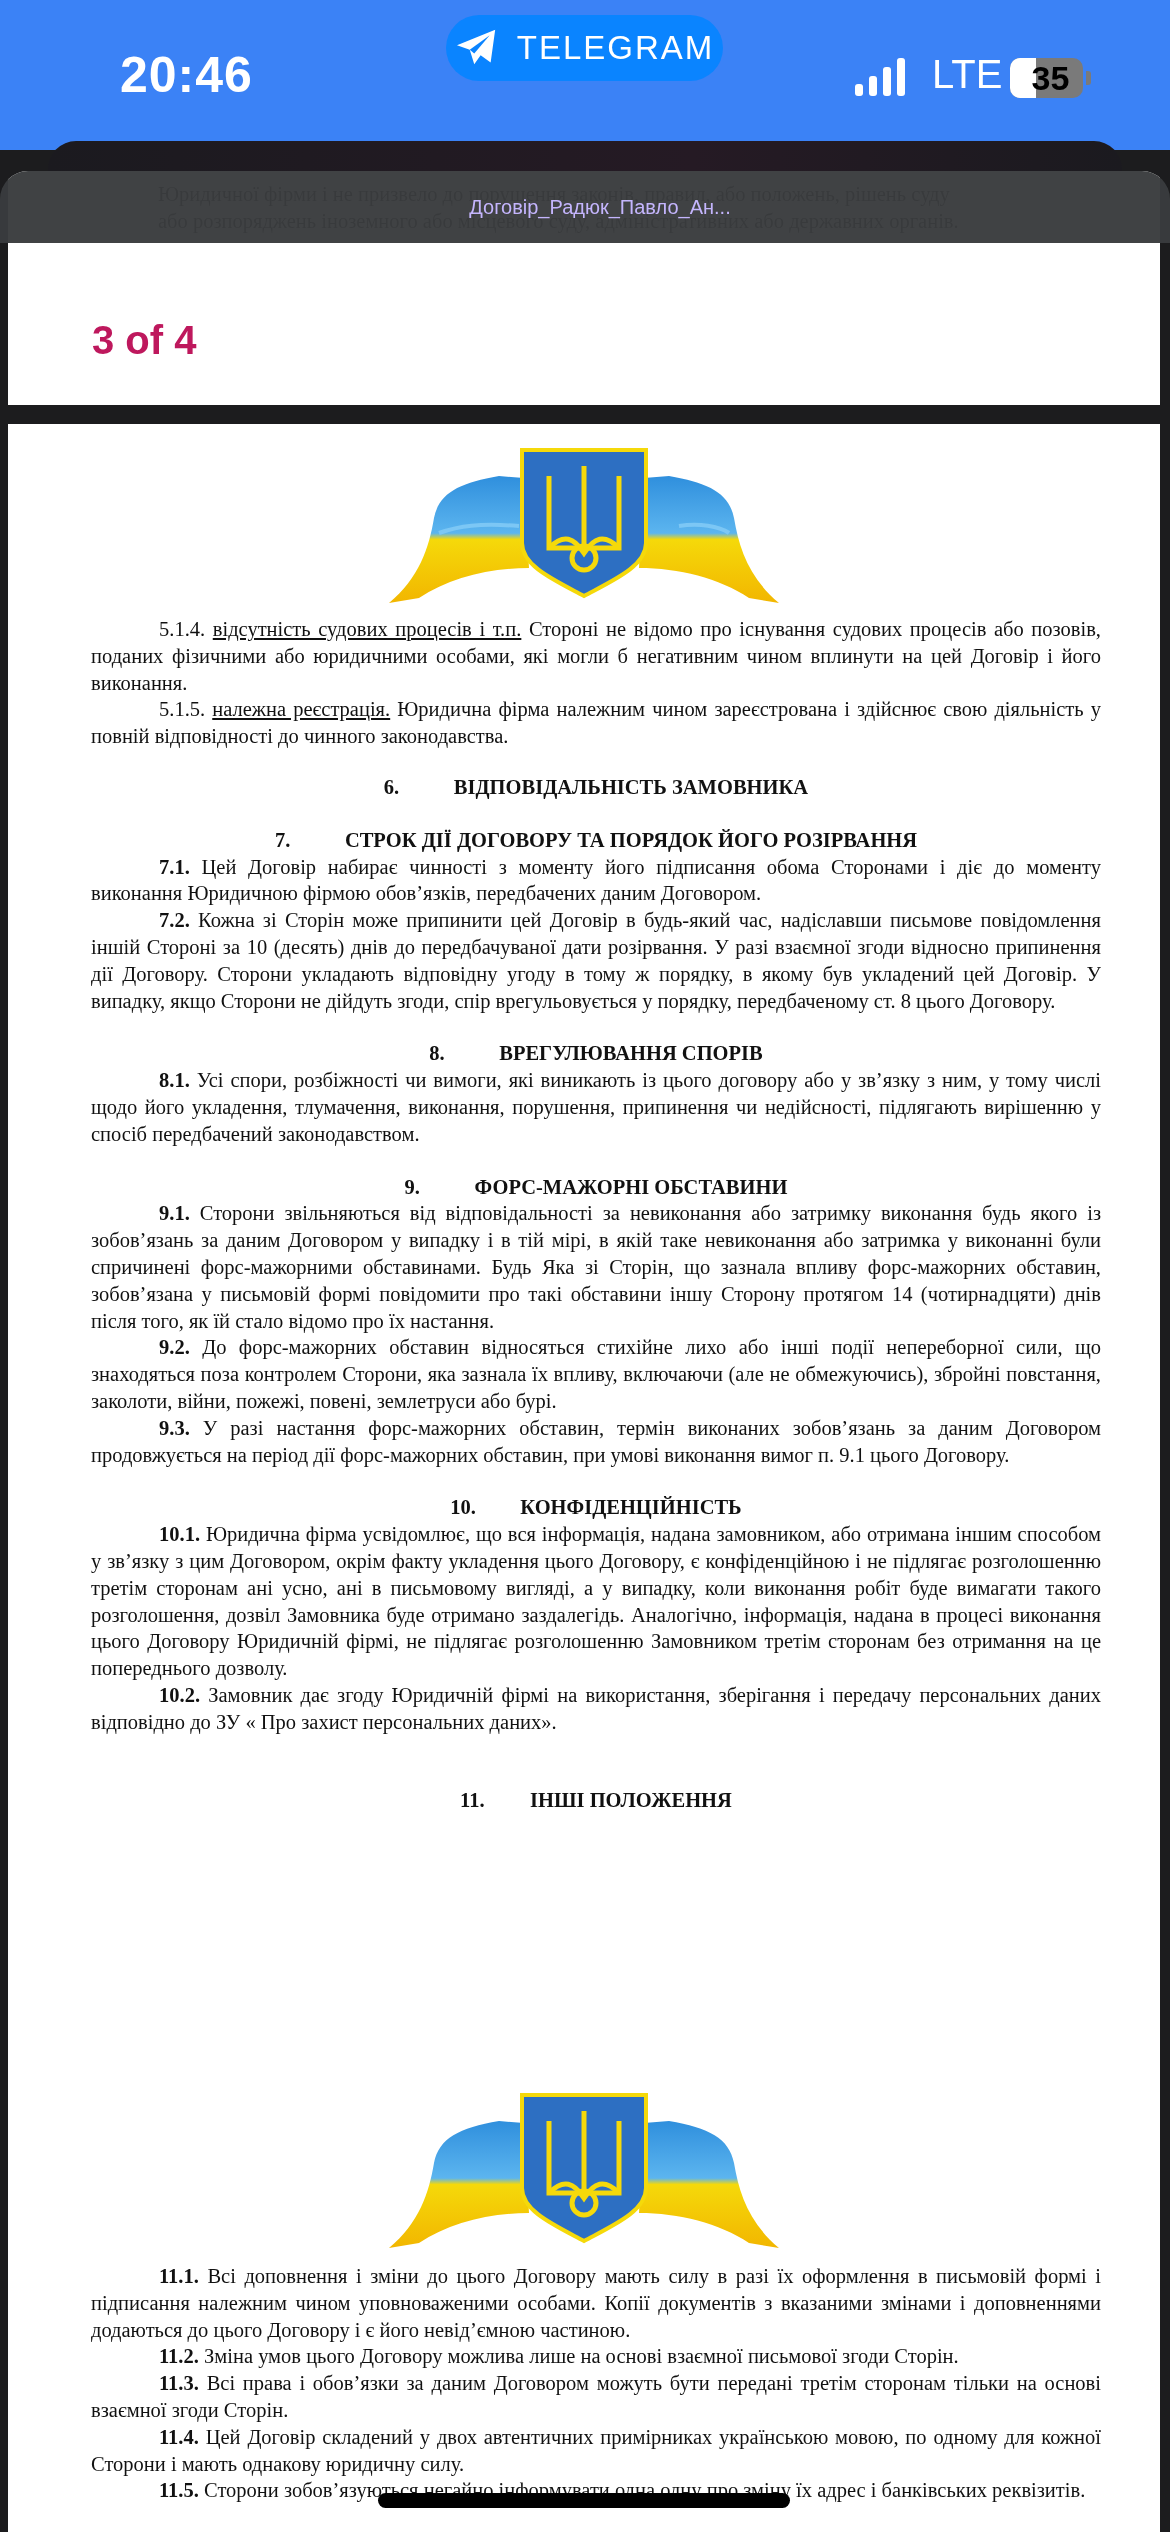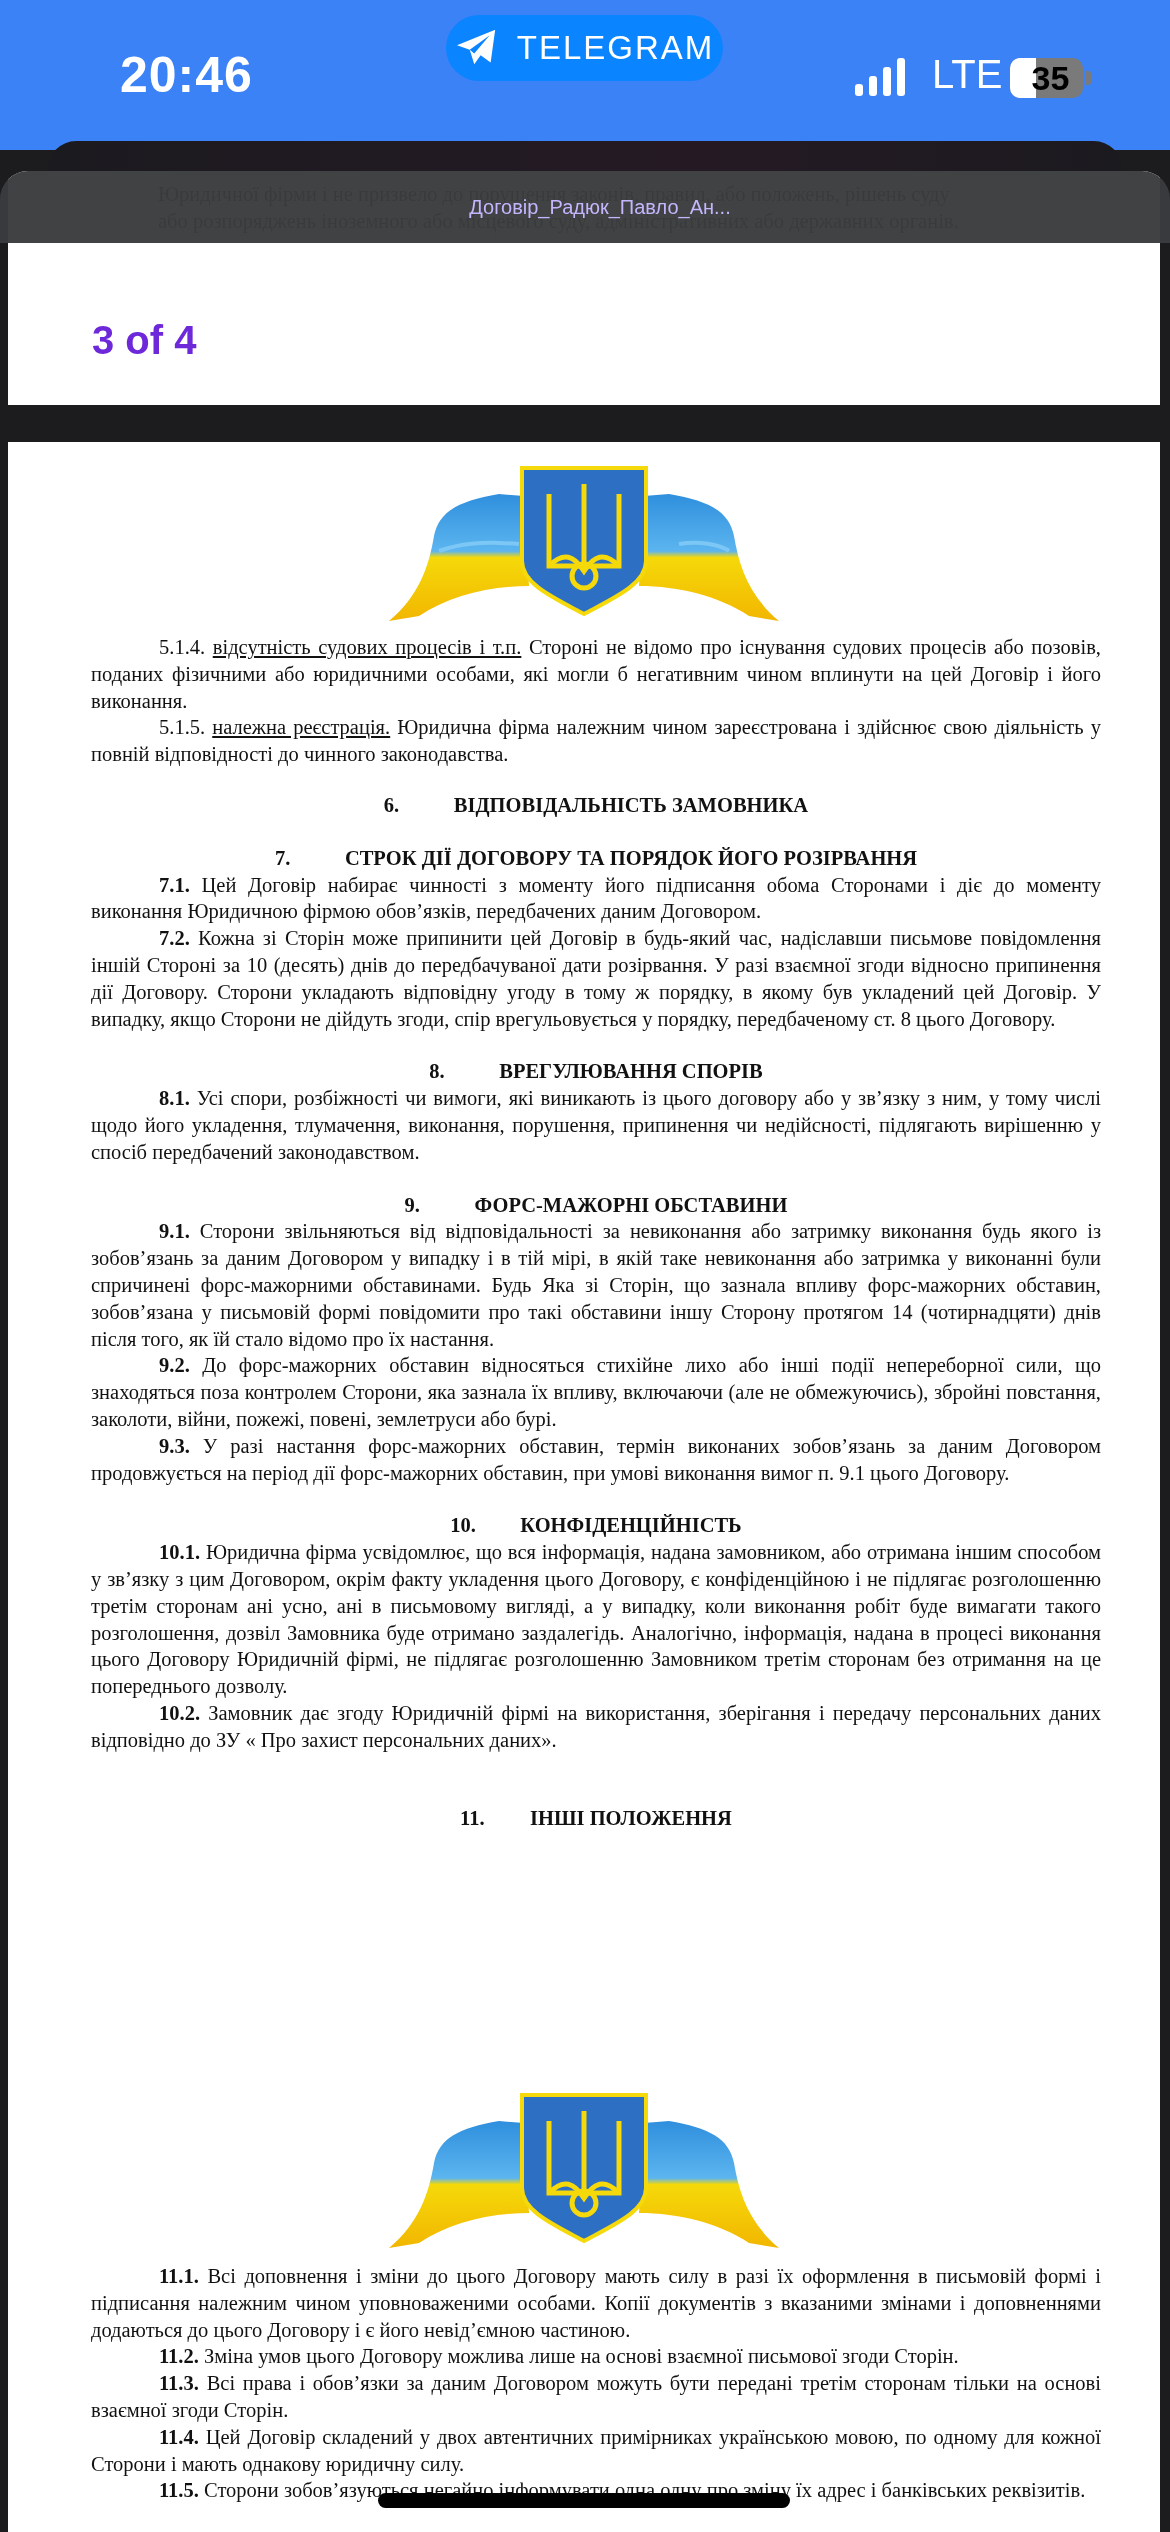--- a/index.html
+++ b/index.html
@@ -23,24 +23,24 @@
   
   .sheet-back { position: absolute; left: 48px; top: 141px; width: 1074px; height: 80px; border-radius: 28px 28px 0 0; background: linear-gradient(90deg, #1b1a1f, #251a24 60%, #1b1a1f); }
 
   
   .viewer { position: absolute; left: 0; top: 171px; width: 1170px; height: 2361px; background: #1c1c1e; overflow: hidden; border-radius: 28px 28px 0 0; }
   .title-bar { position: absolute; left: 0; top: 0; width: 1170px; height: 72px; background: rgba(58,60,62,0.97); z-index: 5; display: flex; align-items: center; justify-content: center; }
   .title-bar .title { color: #c4b5fd; font-size: 20px; font-weight: 500; padding-left: 30px; }
 
   .page { position: absolute; left: 8px; width: 1152px; background: #fff; }
   .page-1 { top: -80px; height: 314px; }
-  .page-2 { top: 271px; height: 1861px; }
+  .page-2 { top: 253px; height: 1861px; }
   .page-3 { top: 1902px; height: 600px; }
 
-  .page-indicator { position: absolute; left: 84px; top: 236px; font-size: 40px; font-weight: 600; color: #6d28d9; }
+  .page-indicator { position: absolute; left: 84px; top: 236px; font-size: 40px; font-weight: 600; color: #be185d; }
 
   .doc { font-family: "Liberation Serif", serif; color: #111; font-size: 20.5px; line-height: 26.8px; text-align: justify; }
   .doc .p { text-indent: 68px; }
   .doc .p.noindent { text-indent: 0; }
   .doc .u { text-decoration: underline; }
   .doc .num { font-weight: 700; }
   .doc .heading { font-weight: 700; text-align: center; font-size: 20.5px; }
   .doc .heading .hn { display: inline-block; width: 70px; text-align: left; }
 
   .text-block { position: absolute; left: 83px; width: 1010px; }

